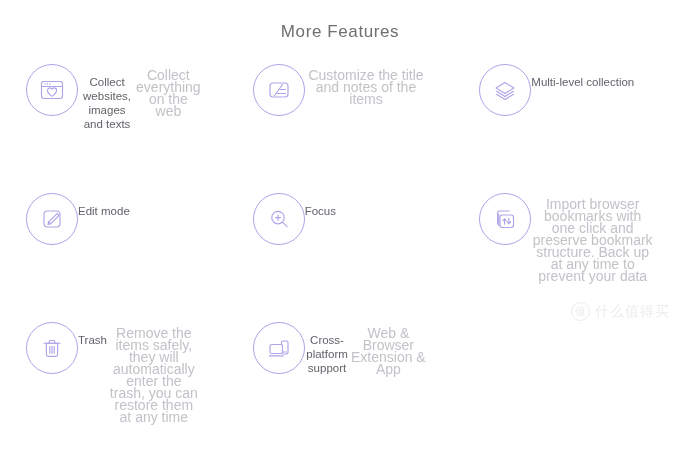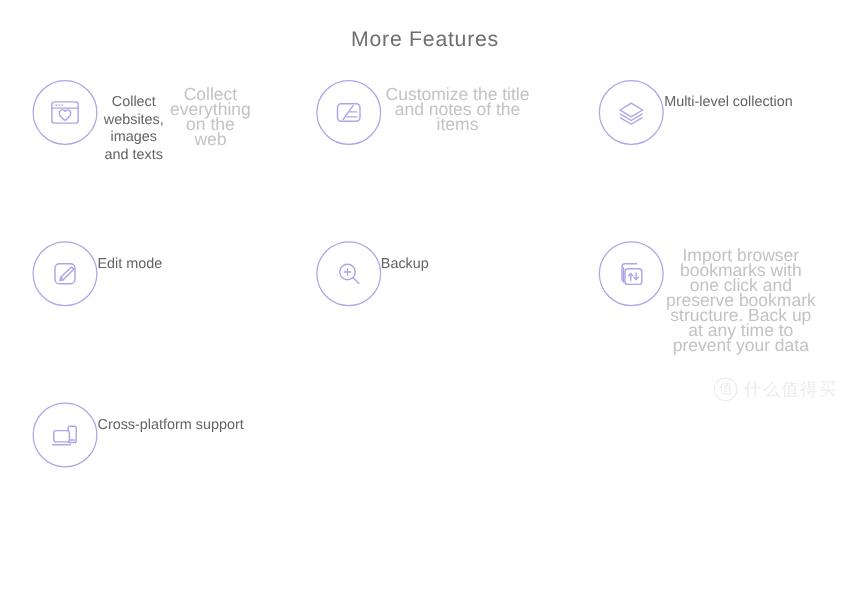--- a/index.html
+++ b/index.html
@@ -168,47 +168,62 @@
 
     <div class="feature">
       <div class="icon-circle">
         <svg width="30" height="30" viewBox="0 0 30 30" fill="none" stroke="#b0a3e8" stroke-width="1.15" stroke-linecap="round" stroke-linejoin="round">
           <circle cx="14" cy="13.6" r="6.2"></circle>
           <line x1="18.5" y1="18.2" x2="23" y2="22.6"></line>
           <line x1="14" y1="11" x2="14" y2="16.2"></line>
           <line x1="11.4" y1="13.6" x2="16.6" y2="13.6"></line>
         </svg>
       </div>
-      <div class="feature-title">Backup</div>
+      <div class="feature-title">Focus</div>
     </div>
 
     <div class="feature">
       <div class="icon-circle">
         <svg width="30" height="30" viewBox="0 0 30 30" fill="none" stroke="#b0a3e8" stroke-width="1.15" stroke-linecap="round" stroke-linejoin="round">
           <rect x="10" y="11" width="13.5" height="12.5" rx="2.4"></rect>
           <path d="M8 20.5 A2.2 2.2 0 0 1 7.6 19.3 V9.4 A2.4 2.4 0 0 1 10 7 h9.3"></path>
           <path d="M9 21.8 A2.2 2.2 0 0 1 8.8 20.9 V10.2"></path>
           <path d="M14.6 20.2 V14.8 M14.6 14.8 L12.9 16.6 M14.6 14.8 L16.3 16.6"></path>
           <path d="M18.9 14.3 V19.7 M18.9 19.7 L17.2 17.9 M18.9 19.7 L20.6 17.9"></path>
         </svg>
       </div>
       <div class="feature-desc">Import browser bookmarks with one click and preserve bookmark structure. Back up at any time to prevent your data</div>
     </div>
 
+    <div class="feature">
+      <div class="icon-circle">
+        <svg width="30" height="30" viewBox="0 0 30 30" fill="none" stroke="#b0a3e8" stroke-width="1.15" stroke-linecap="round" stroke-linejoin="round">
+          <line x1="7" y1="10.2" x2="23" y2="10.2"></line>
+          <path d="M12.2 10.2 V8.6 A1.1 1.1 0 0 1 13.3 7.5 h3.4 A1.1 1.1 0 0 1 17.8 8.6 V10.2"></path>
+          <path d="M9.4 10.2 h11.2 v11.4 a1.8 1.8 0 0 1 -1.8 1.8 h-7.6 a1.8 1.8 0 0 1 -1.8 -1.8 Z"></path>
+          <line x1="12.8" y1="13.5" x2="12.8" y2="20.2"></line>
+          <line x1="15" y1="13.5" x2="15" y2="20.2"></line>
+          <line x1="17.2" y1="13.5" x2="17.2" y2="20.2"></line>
+        </svg>
+      </div>
+      <div class="feature-title">Trash</div>
+      <div class="feature-desc">Remove the items safely, they will automatically enter the trash, you can restore them at any time</div>
+    </div>
 
     <div class="feature">
       <div class="icon-circle">
         <svg width="30" height="30" viewBox="0 0 30 30" fill="none" stroke="#b0a3e8" stroke-width="1.15" stroke-linecap="round" stroke-linejoin="round">
           <rect x="17.5" y="8" width="6.5" height="13" rx="1.5"></rect>
           <line x1="19" y1="19" x2="22.5" y2="19"></line>
           <rect x="6" y="11.5" width="12.5" height="9" rx="1.8" fill="#ffffff"></rect>
           <line x1="5.3" y1="22.8" x2="19.2" y2="22.8"></line>
         </svg>
       </div>
       <div class="feature-title">Cross-platform support</div>
+      <div class="feature-desc">Web &amp; Browser Extension &amp; App</div>
     </div>
 
 
   </div>
 
   <div class="watermark">
     <div class="watermark-logo">值</div>
     <div class="watermark-text">什么值得买</div>
   </div>
 

